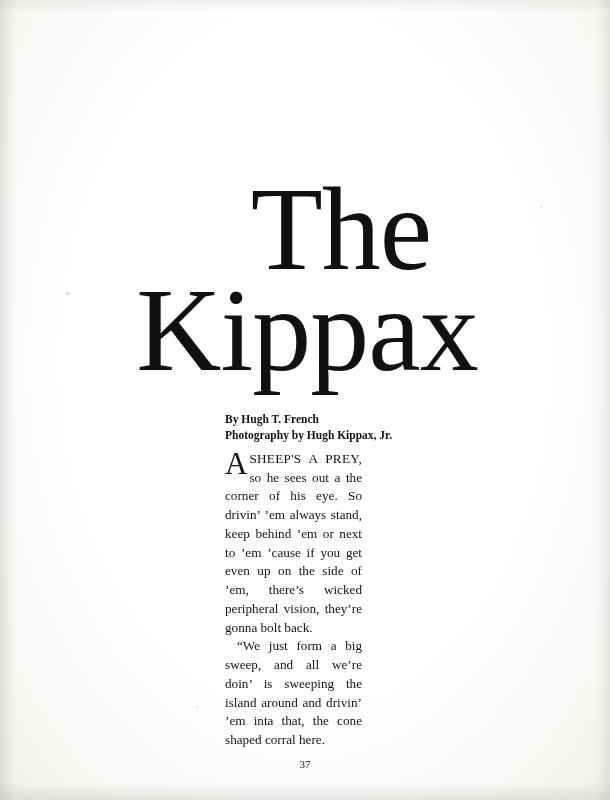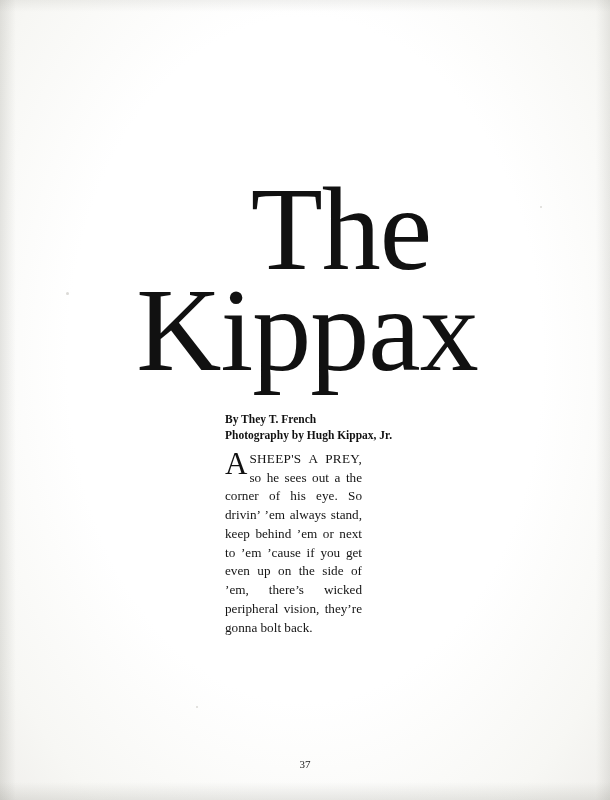--- a/index.html
+++ b/index.html
@@ -151,29 +151,32 @@
   <div class="speck" style="left:66px; top:292px; width:3px; height:3px;"></div>
   <div class="speck" style="left:540px; top:206px; width:2px; height:2px;"></div>
   <div class="speck" style="left:196px; top:706px; width:2px; height:2px;"></div>
 
   <div class="title-block">
     <div class="title-line title-line-1">The</div>
     <div class="title-line title-line-2">Kippax</div>
   </div>
 
   <div class="byline">
-    <div>By They T. French</div>
+    <div>By Hugh T. French</div>
     <div>Photography by Hugh Kippax, Jr.</div>
   </div>
 
   <div class="columns">
 
     <div class="col">
       <p>
         <span class="dropcap">A</span><span class="smallcaps-run"> SHEEP'S A PREY,</span><span> so he sees out a the corner of his eye. So drivin’ ’em always stand, keep behind ’em or next to ’em ’cause if you get even up on the side of ’em, there’s wicked peripheral vision, they’re gonna bolt back.</span>
+      </p>
+      <p>
+        <span>“We just form a big sweep, and all we’re doin’ is sweeping the island around and drivin’ ’em inta that, the cone shaped corral here.</span>
       </p>
     </div>
 
 
   </div>
 
   <div class="folio">37</div>
 
 </div>
 

